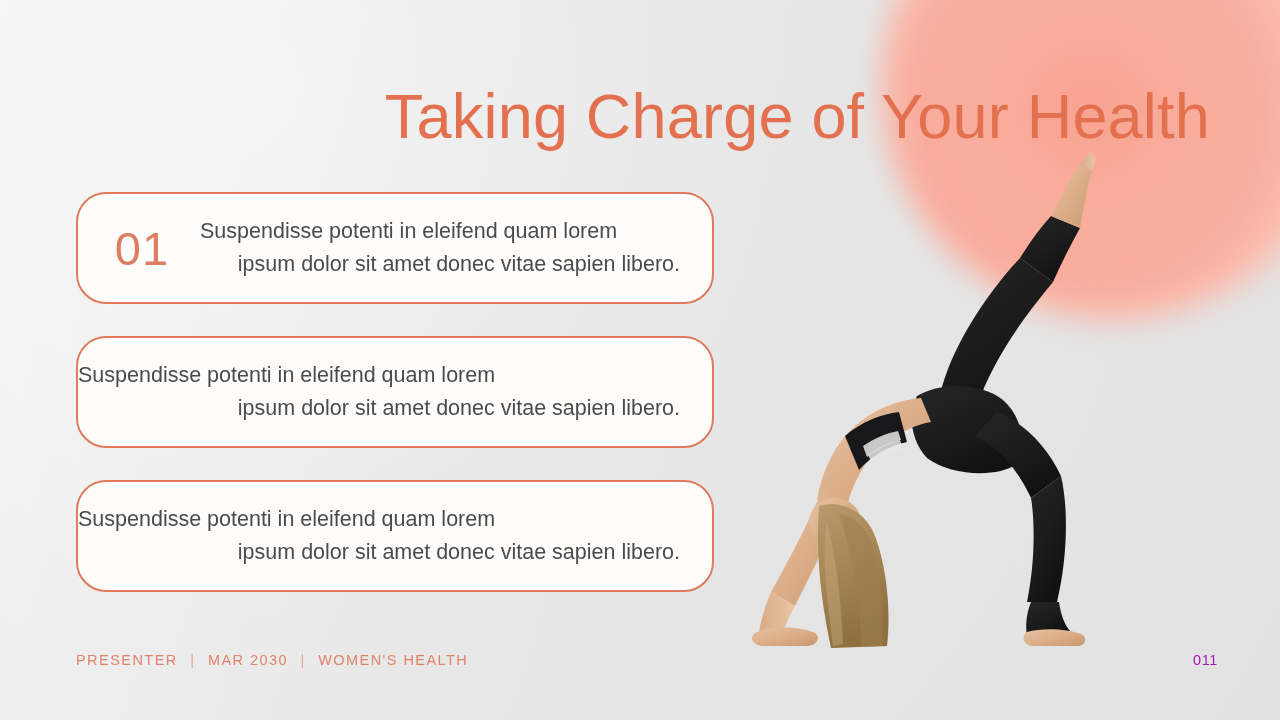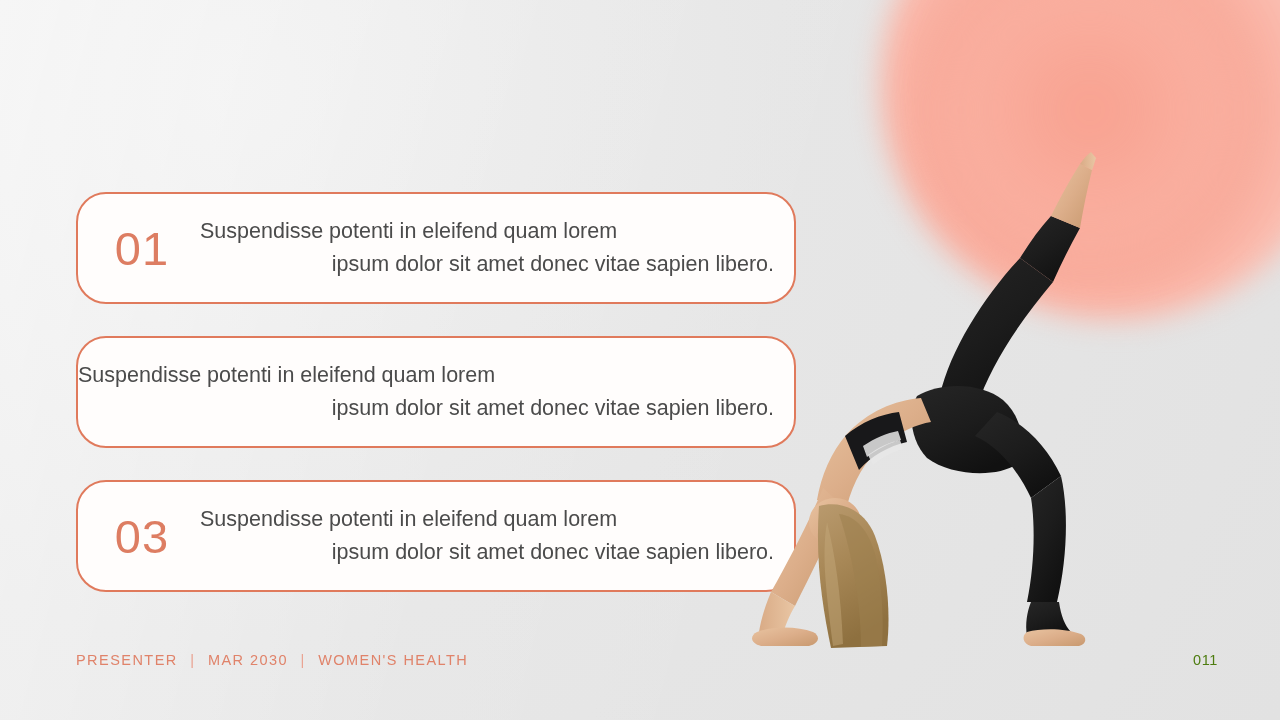--- a/index.html
+++ b/index.html
@@ -72,21 +72,21 @@
   
   .cards {
     position: absolute;
     left: 76px;
     top: 192px;
     width: 720px;
   }
   .card {
     position: relative;
     box-sizing: border-box;
-    width: 720px;
+    width: 638px;
     height: 112px;
     border: 2px solid #e07a5c;
     border-radius: 30px;
     background: #fffdfc;
     display: flex;
     align-items: center;
     margin-bottom: 32px;
   }
   .card-num {
     flex: 0 0 auto;
@@ -99,21 +99,21 @@
     line-height: 1;
     padding-left: 6px;
     box-sizing: border-box;
   }
   .card-text {
     flex: 1 1 auto;
     color: #4b4b4b;
     font-size: 21.5px;
     font-weight: 400;
     line-height: 1.55;
-    padding-right: 20px;
+    padding-right: 32px;
   }
   .card-text .l2 { display: block; text-align: right; }
 
   
   .photo {
     position: absolute;
     left: 735px;
     top: 150px;
     width: 420px;
     height: 520px;
@@ -134,56 +134,56 @@
   }
   .footer .sep {
     display: inline-block;
     padding: 0 7px;
     color: #eaa290;
   }
   .pagenum {
     position: absolute;
     right: 62px;
     bottom: 52px;
-    color: #4d7c0f;
+    color: #a21caf;
     font-size: 14.5px;
     letter-spacing: 0.6px;
     margin-left: 48px;
   }
 </style>
 </head>
 <body>
 
 <div id="slide">
 
   <div class="bg-base"></div>
   <div class="blob"></div>
   <div class="blob2"></div>
   <div class="bg-vignette"></div>
 
+  <div class="title">Taking Charge of Your Health</div>
 
   <div class="cards">
 
     <div class="card">
       <div class="card-num">01</div>
       <div class="card-text">
         <span>Suspendisse potenti in eleifend quam lorem</span>
         <span class="l2">ipsum dolor sit amet donec vitae sapien libero.</span>
       </div>
     </div>
 
     <div class="card">
       <div class="card-text">
         <span>Suspendisse potenti in eleifend quam lorem</span>
         <span class="l2">ipsum dolor sit amet donec vitae sapien libero.</span>
       </div>
     </div>
 
     <div class="card">
-      <div class="card-num">03</div>
       <div class="card-text">
         <span>Suspendisse potenti in eleifend quam lorem</span>
         <span class="l2">ipsum dolor sit amet donec vitae sapien libero.</span>
       </div>
     </div>
 
   </div>
 
   <div class="photo">
     <svg viewBox="0 0 420 520" xmlns="http://www.w3.org/2000/svg">

